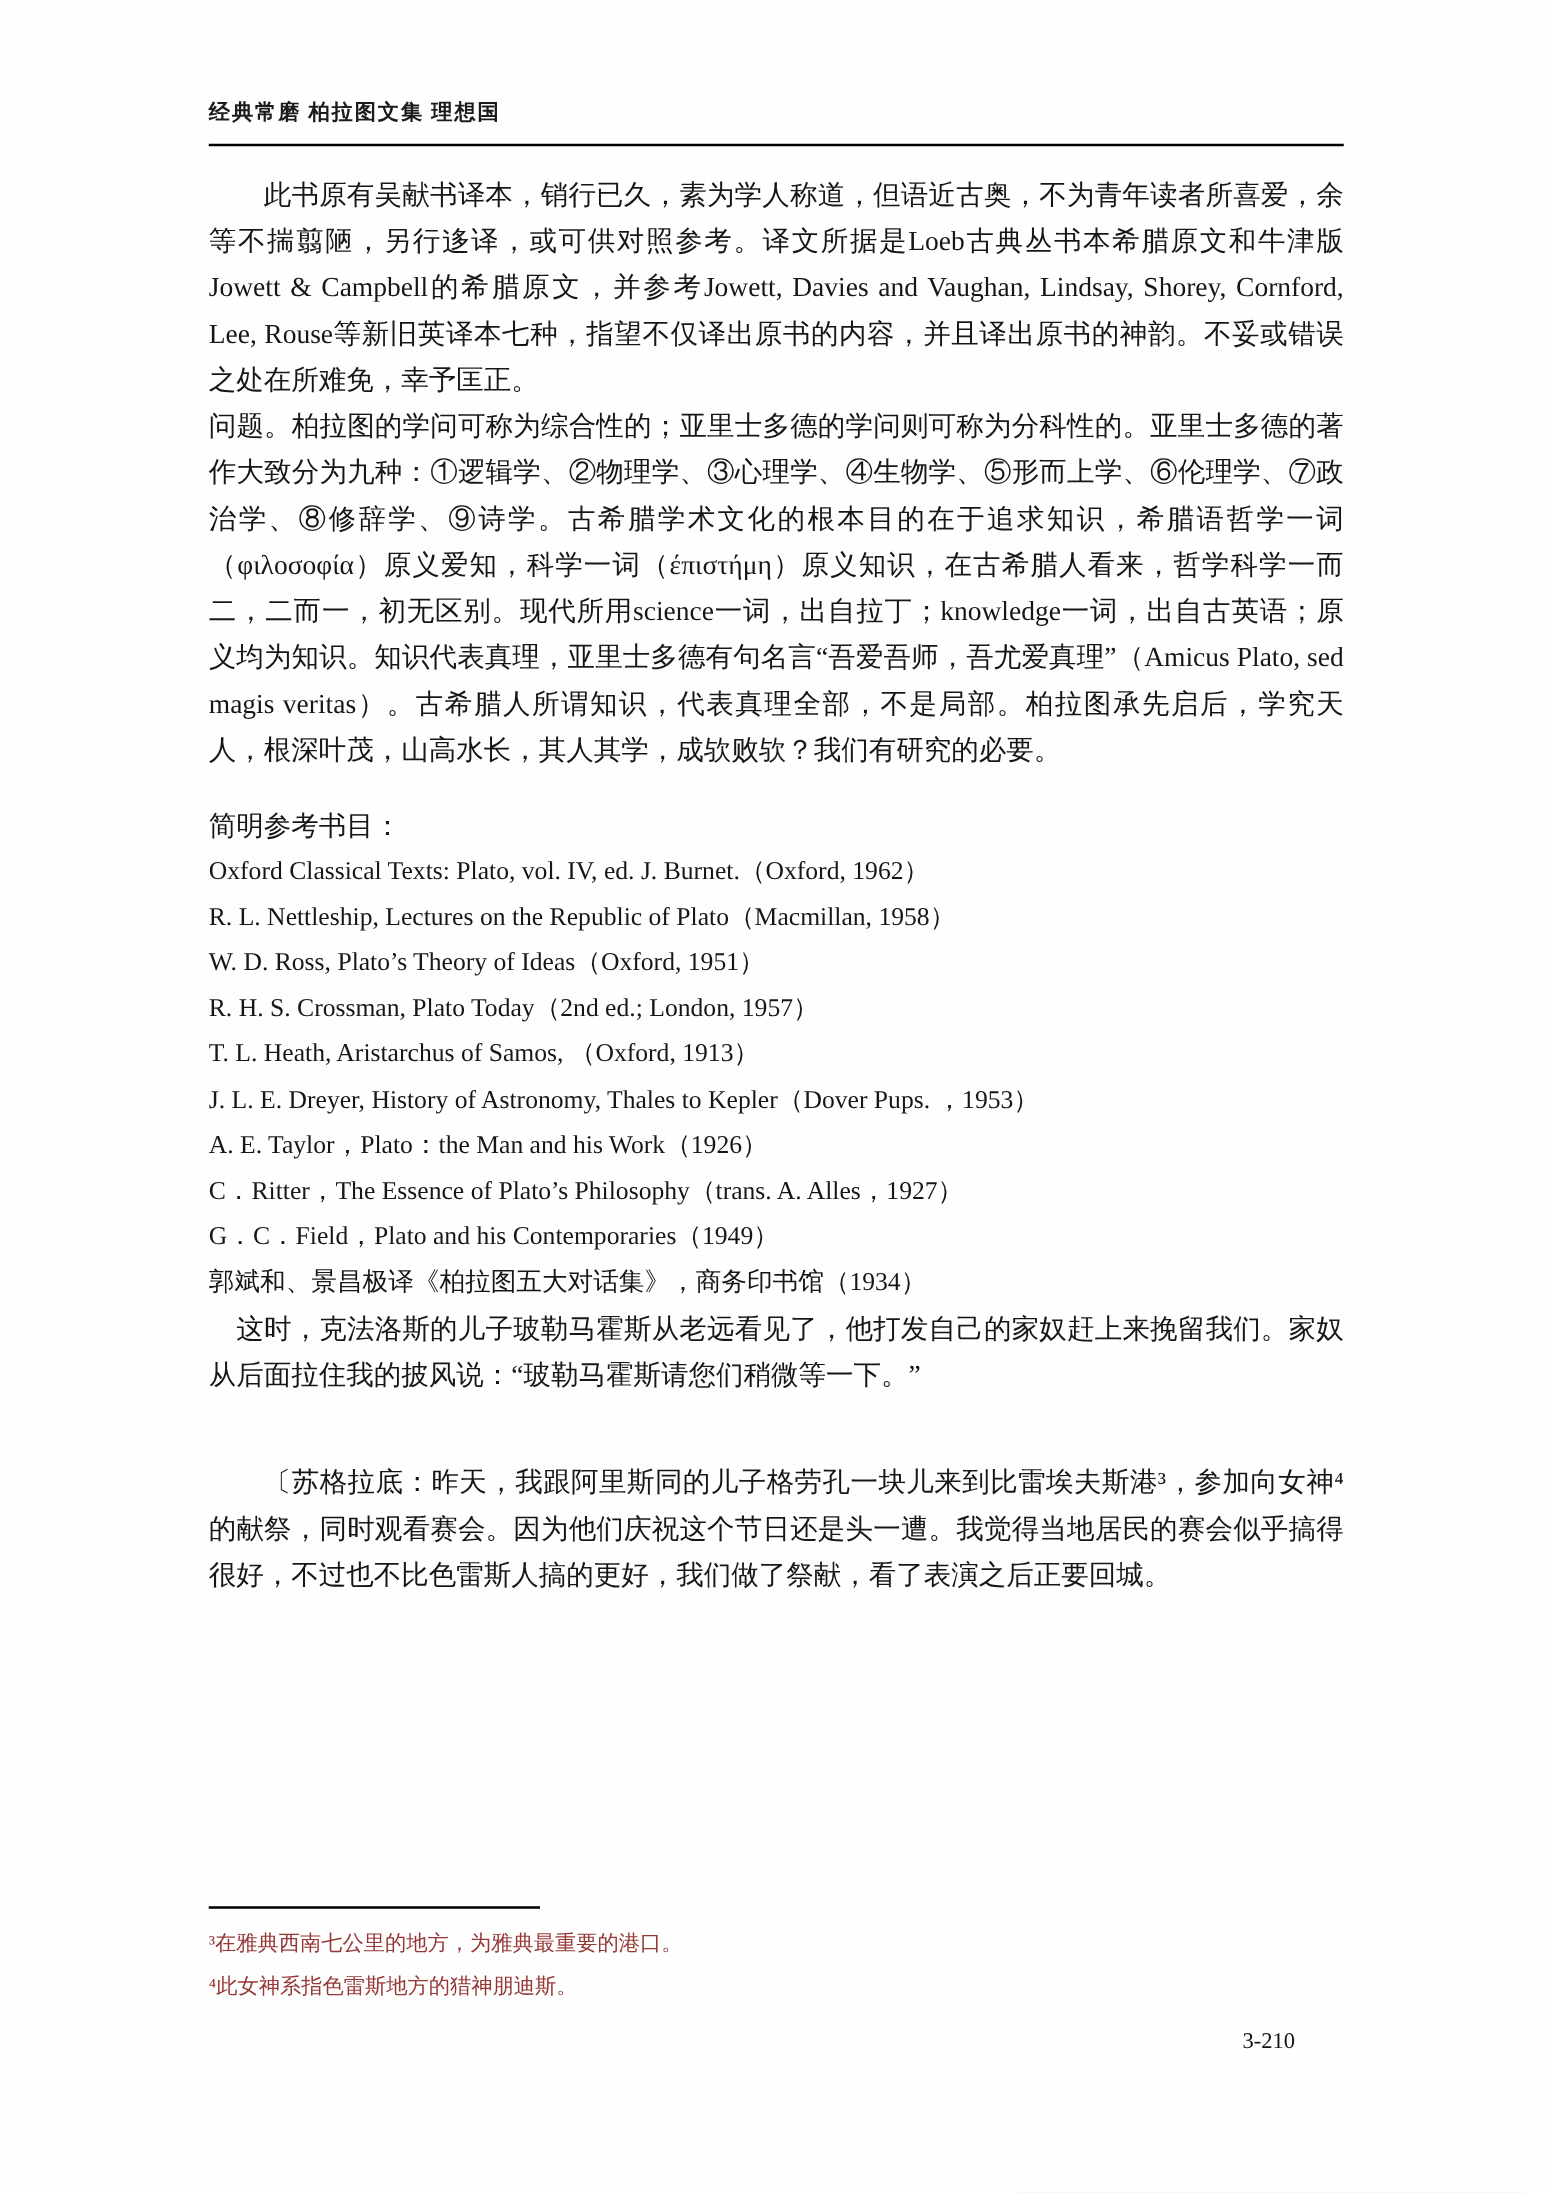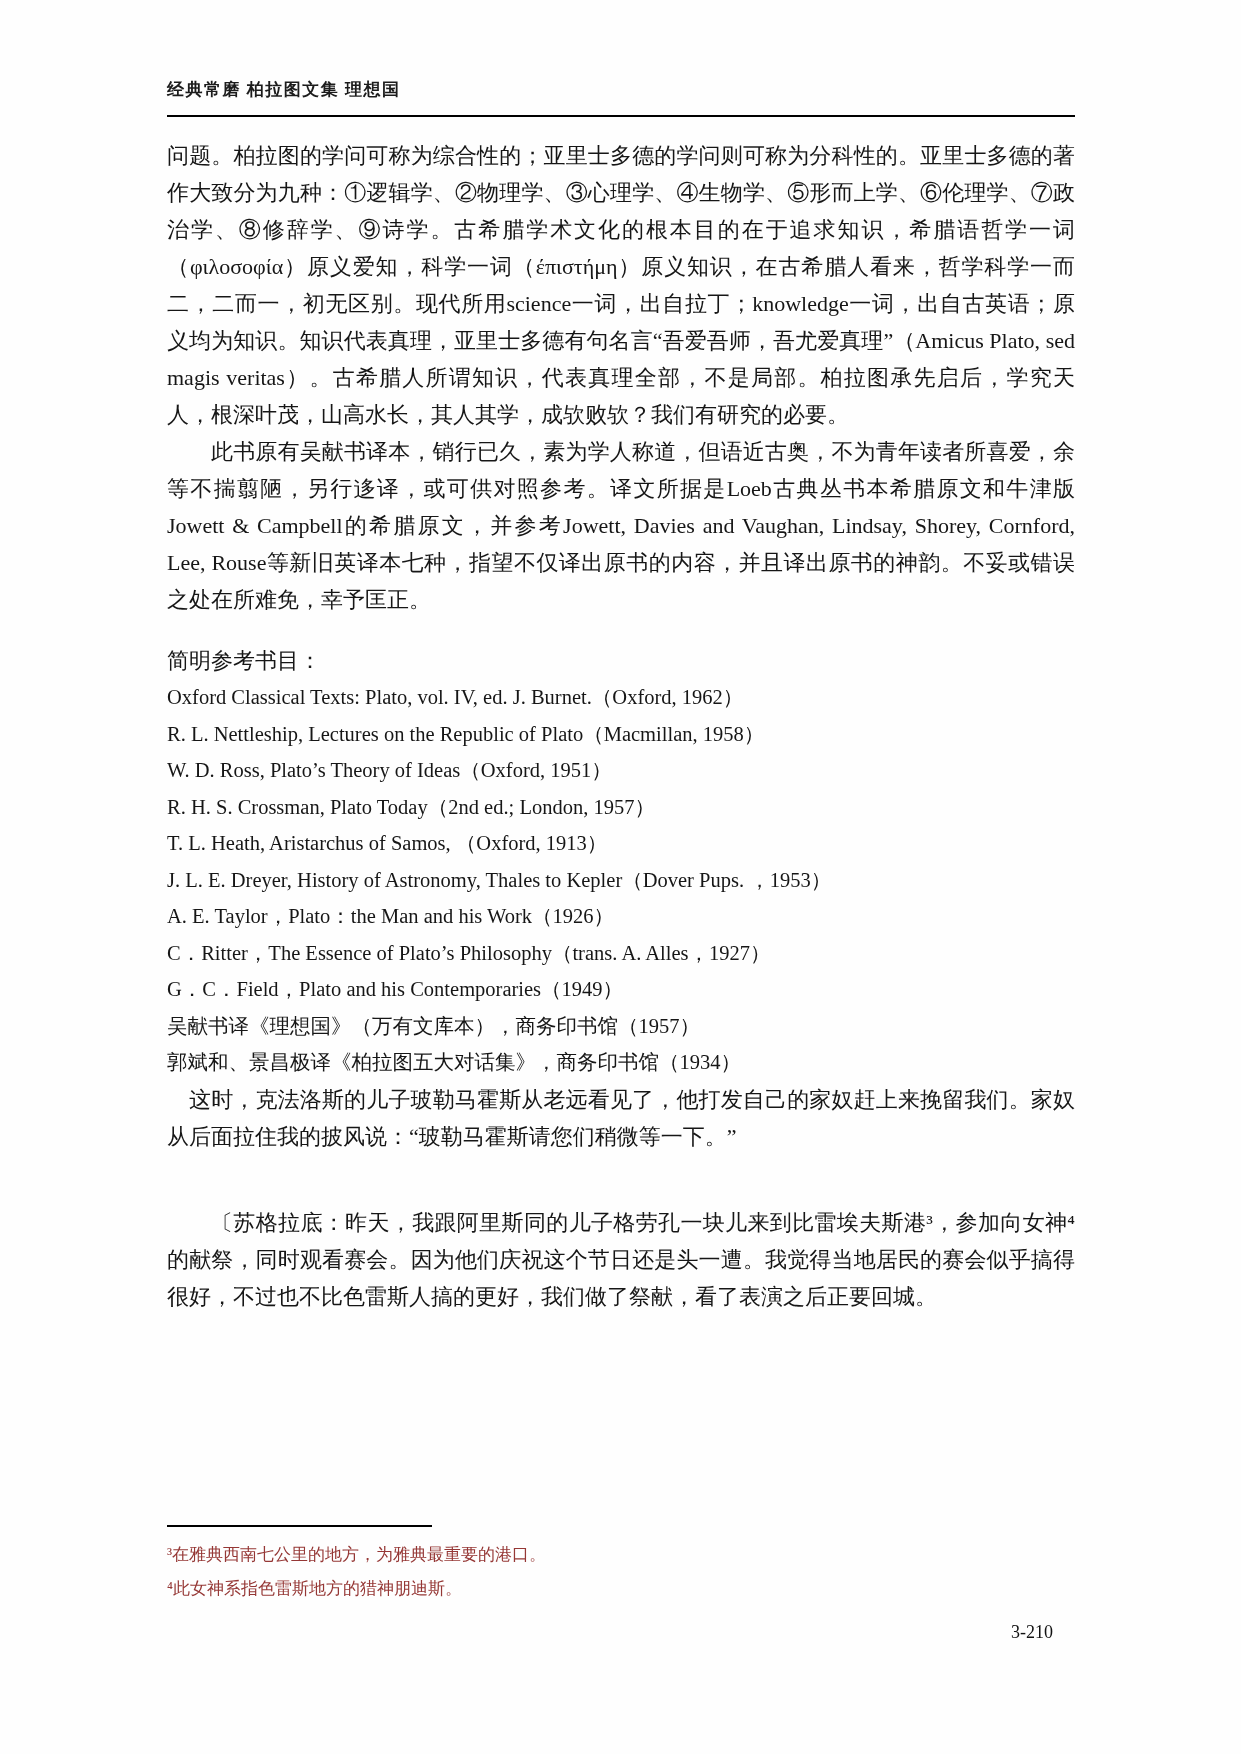--- a/index.html
+++ b/index.html
@@ -60,55 +60,54 @@
   .footnotes { margin-top: 11px; }
   .footnotes .footnote-item {
     color: var(--footnote-color);
     font-size: 17px;
     line-height: 34px;
   }
 
   .page-number {
     position: absolute;
     top: 1622px;
-    right: 188px;
+    right: 205px;
     font-size: 18px;
     color: #111;
   }
 </style>
 </head>
 <body>
 
 <div class="page">
   <div class="content">
 
     <header>
       <div class="running-header">经典常磨 柏拉图文集 理想国</div>
       <hr class="header-rule">
     </header>
 
     <main class="main-block">
 
+      <p class="body-par indent-2">此书原有吴献书译本，销行已久，素为学人称道，但语近古奥，不为青年读者所喜爱，余等不揣翦陋，另行迻译，或可供对照参考。译文所据是Loeb古典丛书本希腊原文和牛津版Jowett &amp; Campbell的希腊原文，并参考Jowett, Davies and Vaughan, Lindsay, Shorey, Cornford, Lee, Rouse等新旧英译本七种，指望不仅译出原书的内容，并且译出原书的神韵。不妥或错误之处在所难免，幸予匡正。</p>
+
       <p class="body-par">问题。柏拉图的学问可称为综合性的；亚里士多德的学问则可称为分科性的。亚里士多德的著作大致分为九种：①逻辑学、②物理学、③心理学、④生物学、⑤形而上学、⑥伦理学、⑦政治学、⑧修辞学、⑨诗学。古希腊学术文化的根本目的在于追求知识，希腊语哲学一词（φιλοσοφία）原义爱知，科学一词（έπιστήμη）原义知识，在古希腊人看来，哲学科学一而二，二而一，初无区别。现代所用science一词，出自拉丁；knowledge一词，出自古英语；原义均为知识。知识代表真理，亚里士多德有句名言“吾爱吾师，吾尤爱真理”（Amicus Plato, sed magis veritas）。古希腊人所谓知识，代表真理全部，不是局部。柏拉图承先启后，学究天人，根深叶茂，山高水长，其人其学，成欤败欤？我们有研究的必要。</p>
-
-      <p class="body-par indent-2">此书原有吴献书译本，销行已久，素为学人称道，但语近古奥，不为青年读者所喜爱，余等不揣翦陋，另行迻译，或可供对照参考。译文所据是Loeb古典丛书本希腊原文和牛津版Jowett &amp; Campbell的希腊原文，并参考Jowett, Davies and Vaughan, Lindsay, Shorey, Cornford, Lee, Rouse等新旧英译本七种，指望不仅译出原书的内容，并且译出原书的神韵。不妥或错误之处在所难免，幸予匡正。</p>
 
       <p class="biblio-heading">简明参考书目：</p>
 
       <div class="biblio-list">
           <div class="biblio-item">Oxford Classical Texts: Plato, vol. IV, ed. J. Burnet.（Oxford, 1962）</div>
           <div class="biblio-item">R. L. Nettleship, Lectures on the Republic of Plato（Macmillan, 1958）</div>
           <div class="biblio-item">W. D. Ross, Plato’s Theory of Ideas（Oxford, 1951）</div>
           <div class="biblio-item">R. H. S. Crossman, Plato Today（2nd ed.; London, 1957）</div>
           <div class="biblio-item">T. L. Heath, Aristarchus of Samos, （Oxford, 1913）</div>
           <div class="biblio-item">J. L. E. Dreyer, History of Astronomy, Thales to Kepler（Dover Pups. ，1953）</div>
           <div class="biblio-item">A. E. Taylor，Plato：the Man and his Work（1926）</div>
           <div class="biblio-item">C．Ritter，The Essence of Plato’s Philosophy（trans. A. Alles，1927）</div>
           <div class="biblio-item">G．C．Field，Plato and his Contemporaries（1949）</div>
-          <div class="biblio-item">吴献书译《理想国》（万有文库本），商务印书馆（1957）</div>
           <div class="biblio-item">郭斌和、景昌极译《柏拉图五大对话集》，商务印书馆（1934）</div>
         </div>
 
 
       <p class="body-par indent-1">这时，克法洛斯的儿子玻勒马霍斯从老远看见了，他打发自己的家奴赶上来挽留我们。家奴从后面拉住我的披风说：“玻勒马霍斯请您们稍微等一下。”</p>
 
       <p class="body-par indent-2 section-par-first">〔苏格拉底：昨天，我跟阿里斯同的儿子格劳孔一块儿来到比雷埃夫斯港³，参加向女神⁴的献祭，同时观看赛会。因为他们庆祝这个节日还是头一遭。我觉得当地居民的赛会似乎搞得很好，不过也不比色雷斯人搞的更好，我们做了祭献，看了表演之后正要回城。</p>
 
     </main>
   </div>

